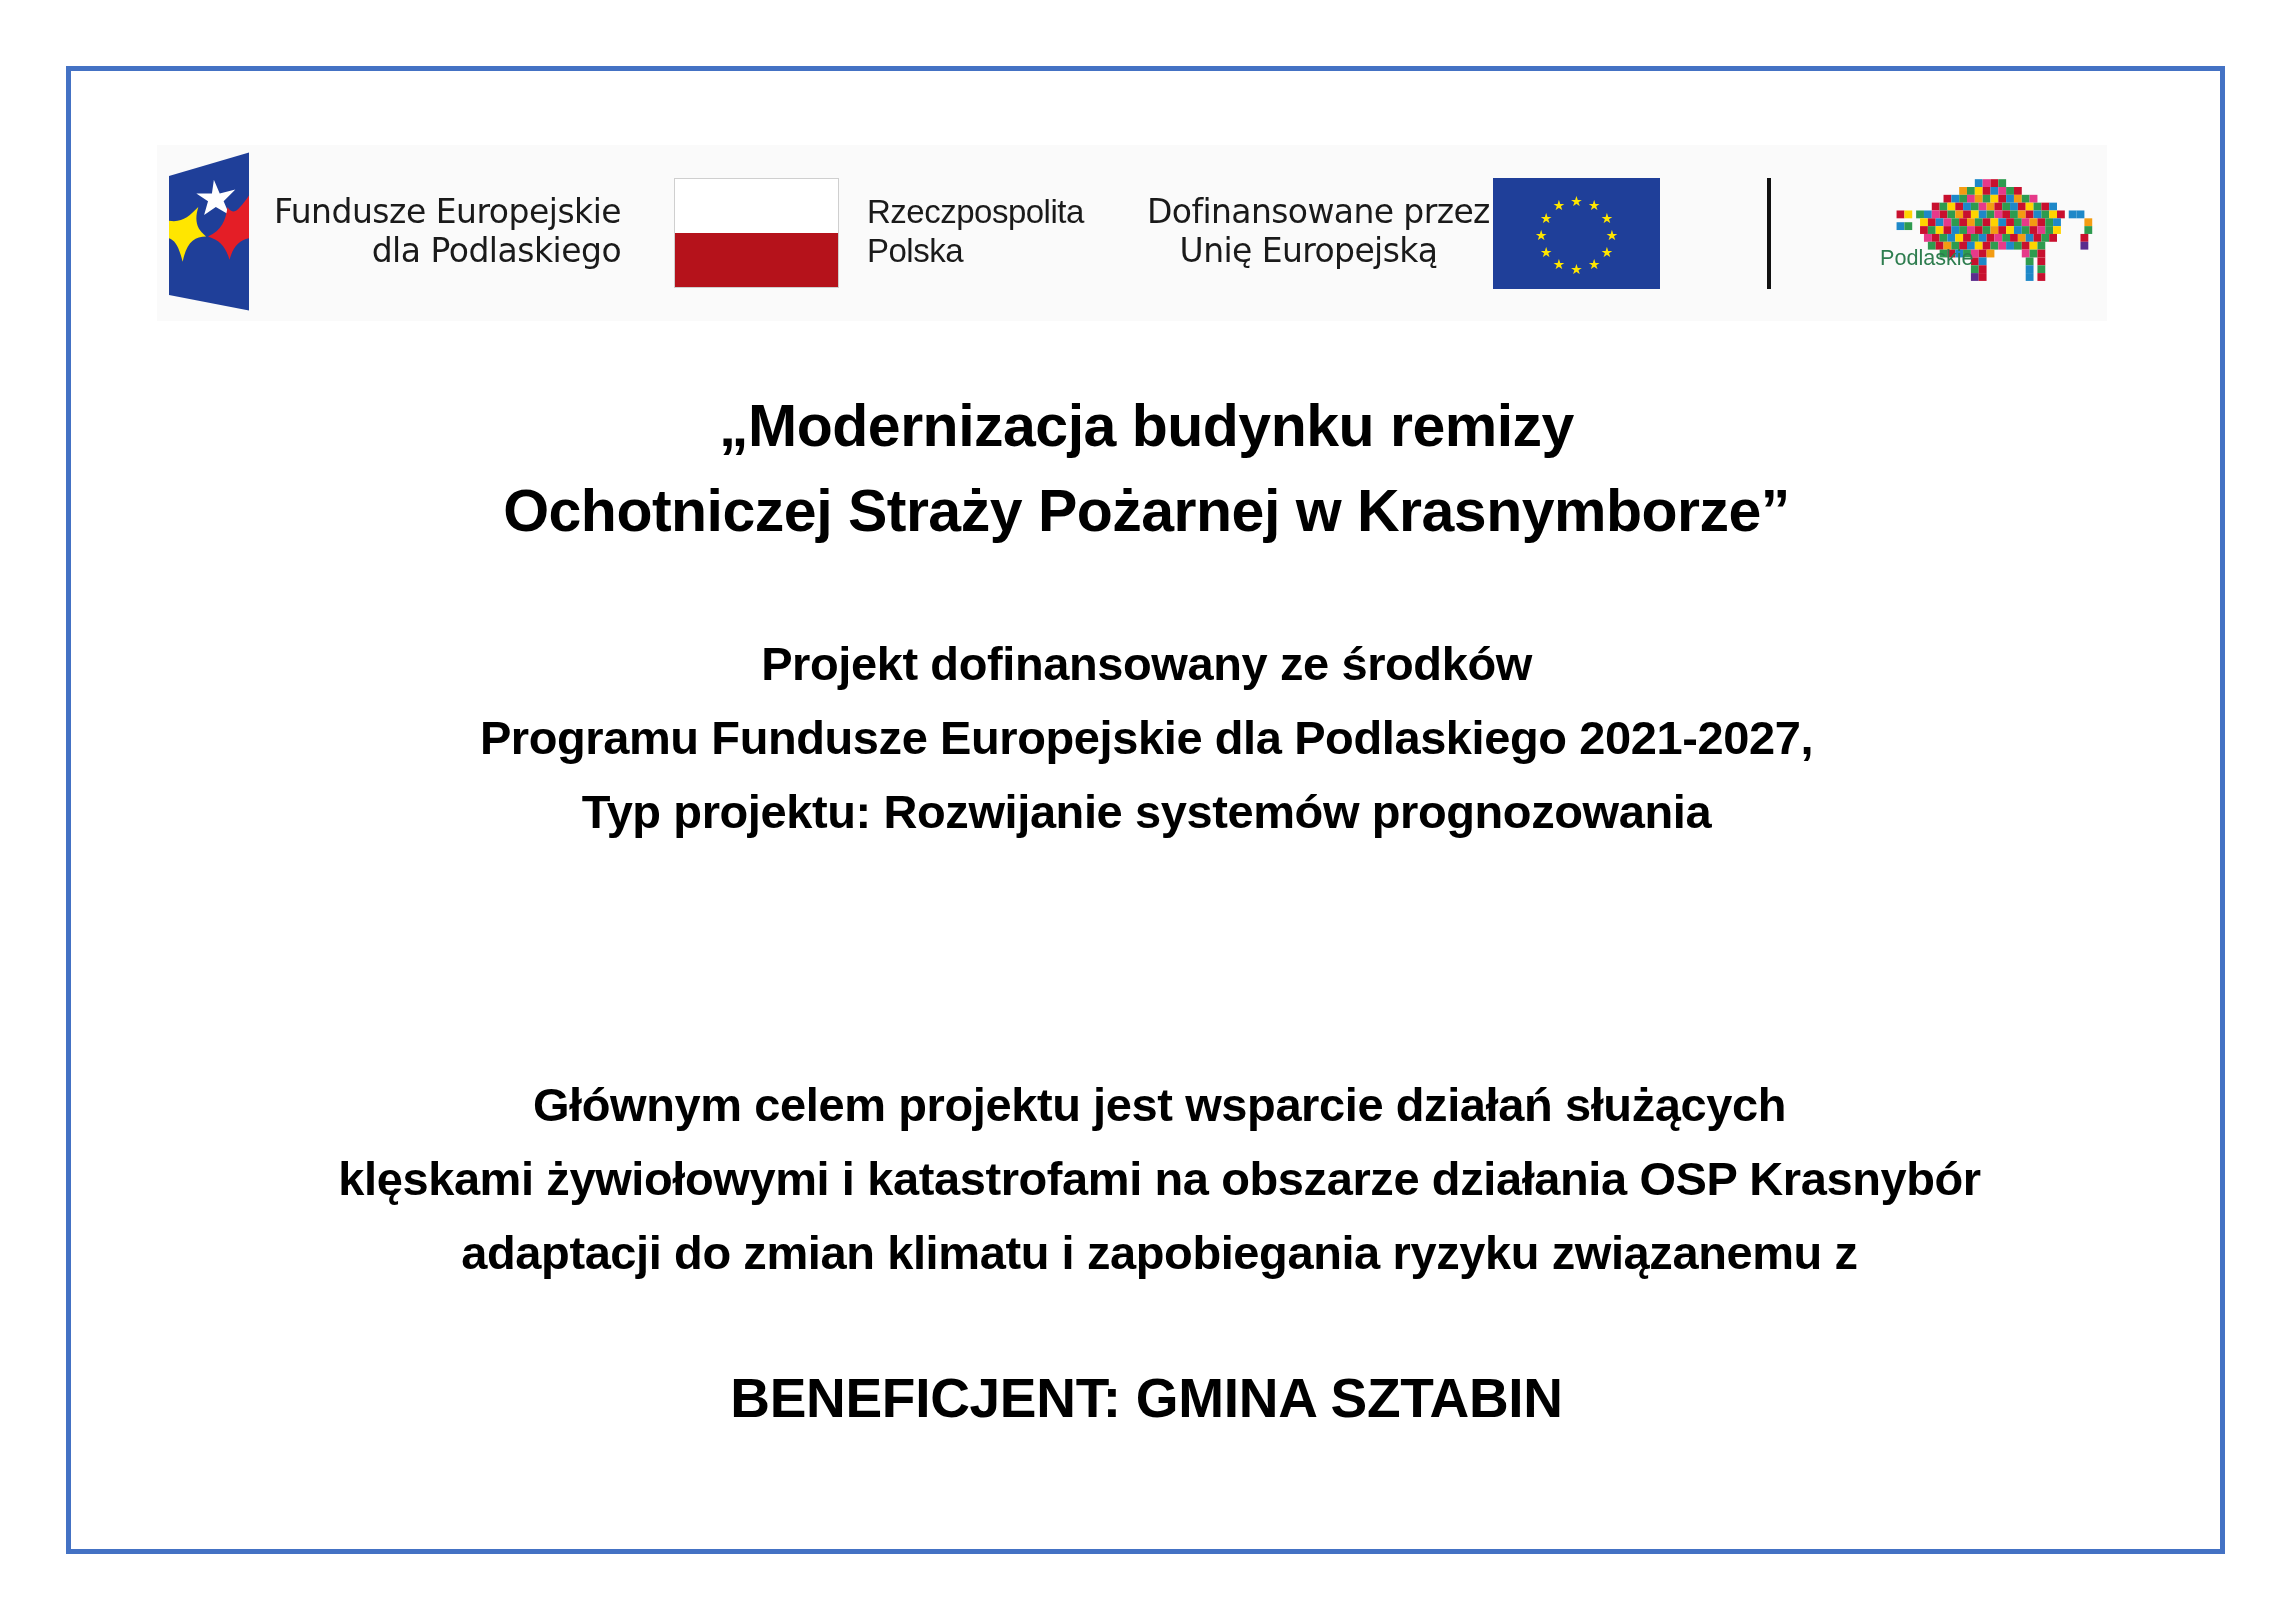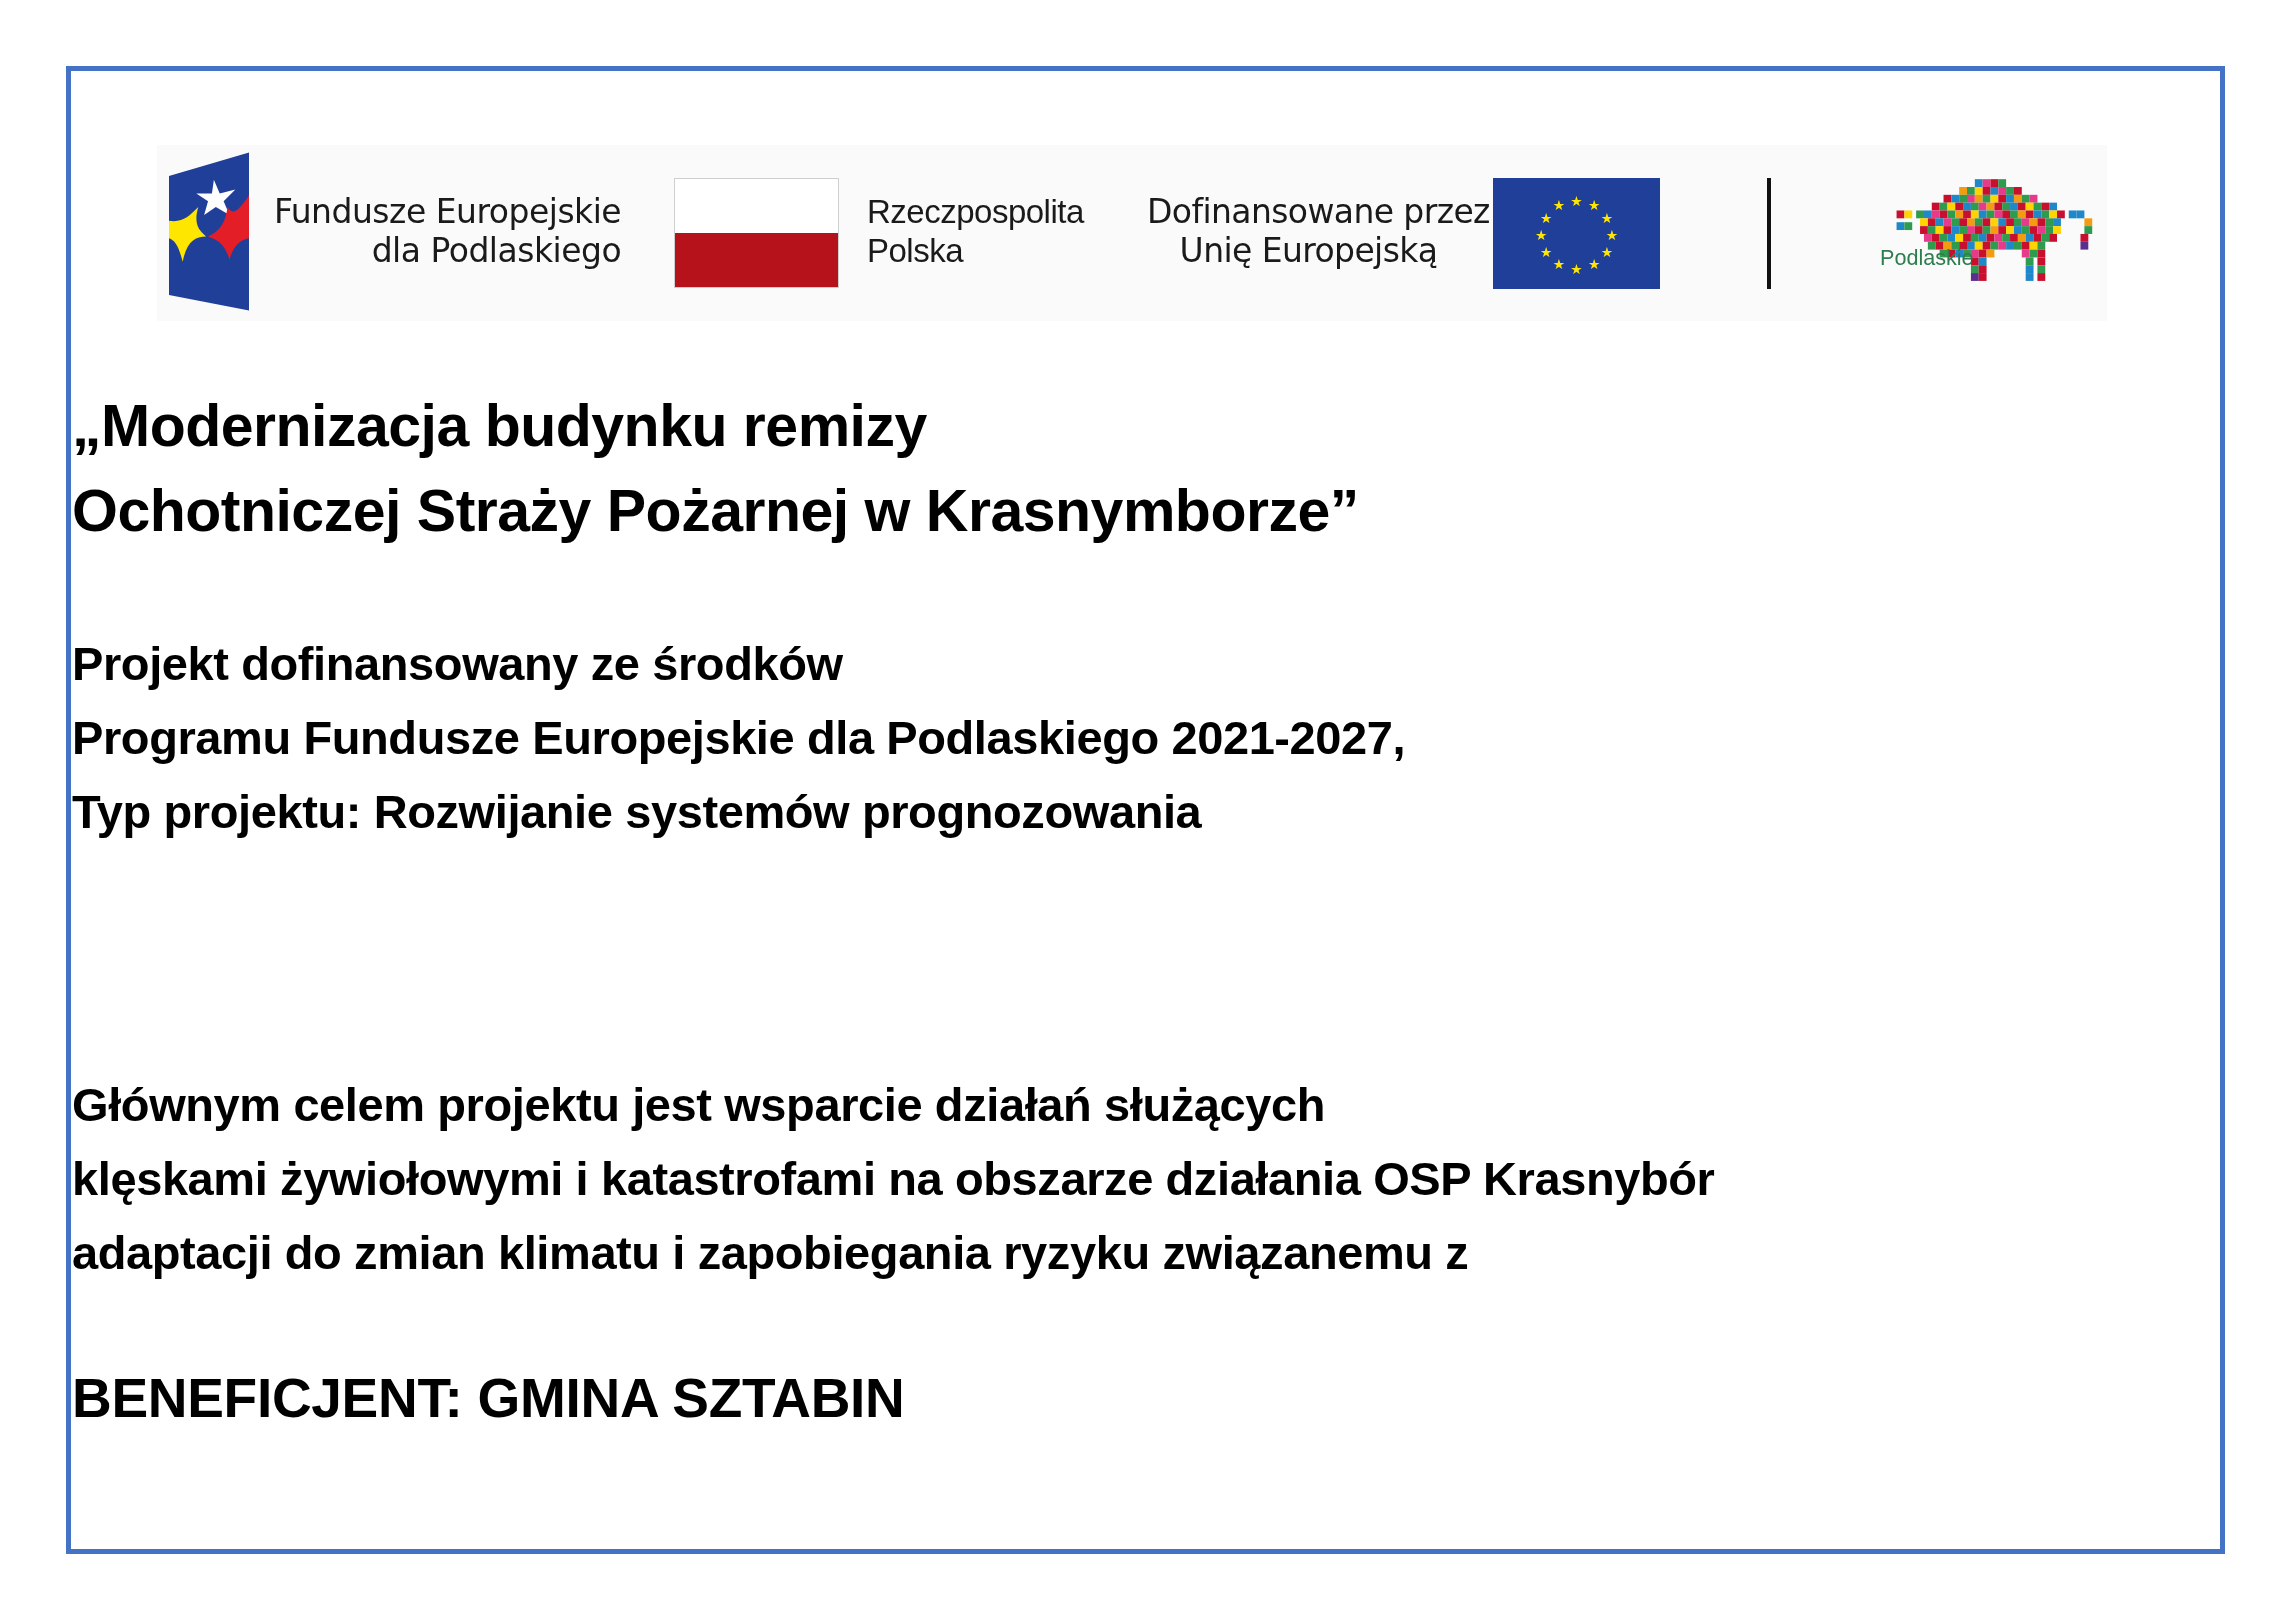--- a/index.html
+++ b/index.html
@@ -20,25 +20,25 @@
              font-family: Liberation Sans, sans-serif; color: #1a1a1a; letter-spacing: -0.5px; }
   .eu-text { position: absolute; left: 1147px; top: 192px; width: 323px; text-align: center;
              font-size: 33px; line-height: 39px; font-family: "DejaVu Sans", sans-serif;
              color: #1a1a1a; letter-spacing: -0.6px; }
   .eu-flag { position: absolute; left: 1493px; top: 178px; width: 167px; height: 111px;
              background: #1f3f99; }
   .divider { position: absolute; left: 1767px; top: 178px; width: 3.9px; height: 111px; background: #111; }
   .podlaskie { position: absolute; left: 1877px; top: 173px; width: 225px; height: 118px; }
   .podlaskie-text { position: absolute; left: 1880px; top: 245px; font-size: 21.6px;
                     color: #2e7d4f; font-family: "Liberation Sans", sans-serif; }
-  .content { position: absolute; left: 72px; width: 2149px; text-align: left; font-weight: bold;
+  .content { position: absolute; left: 72px; width: 2149px; text-align: center; font-weight: bold;
              font-family: "Liberation Sans", "DejaVu Sans", sans-serif; }
   .title { top: 384px; font-size: 59px; line-height: 85px; letter-spacing: -0.5px; }
   .body1 { top: 627px; font-size: 47px; line-height: 74px; letter-spacing: -0.4px; }
-  .body2 { top: 1068px; font-size: 47px; line-height: 74px; letter-spacing: -0.4px; }
+  .body2 { top: 1068px; font-size: 47px; line-height: 74px; letter-spacing: -0.4px; padding-left: 13px; }
   .benef { top: 1364px; font-size: 55px; line-height: 69px; letter-spacing: -0.3px; }
   .line { display: block; white-space: nowrap; }
 </style>
 </head>
 <body>
 
 <div class="frame"></div>
 
 <div class="logo-strip"></div>
 

